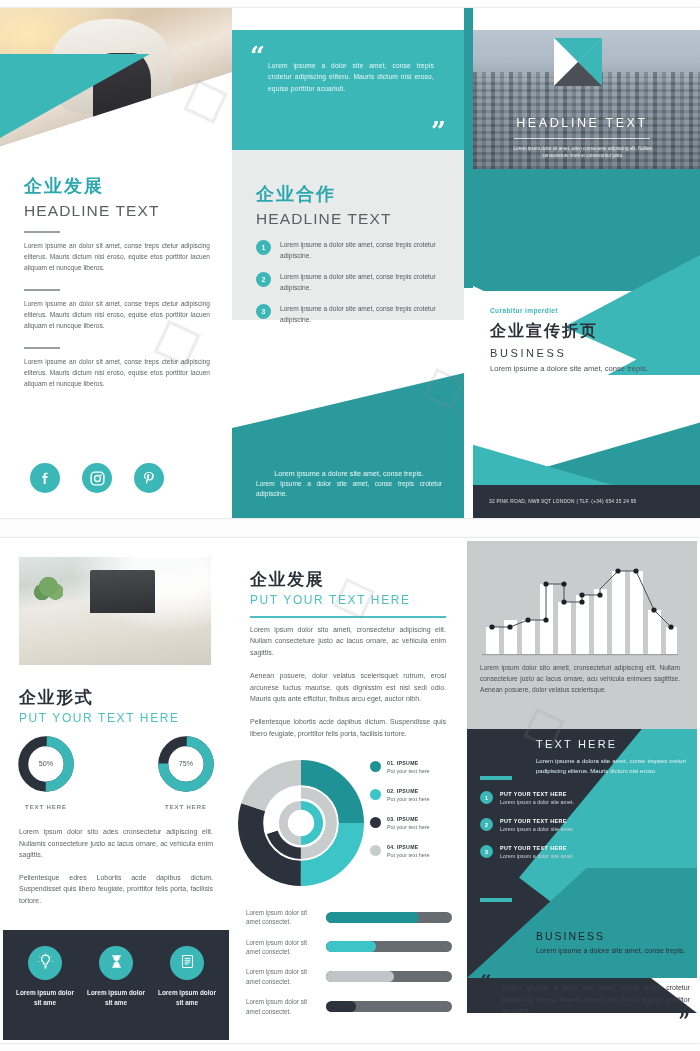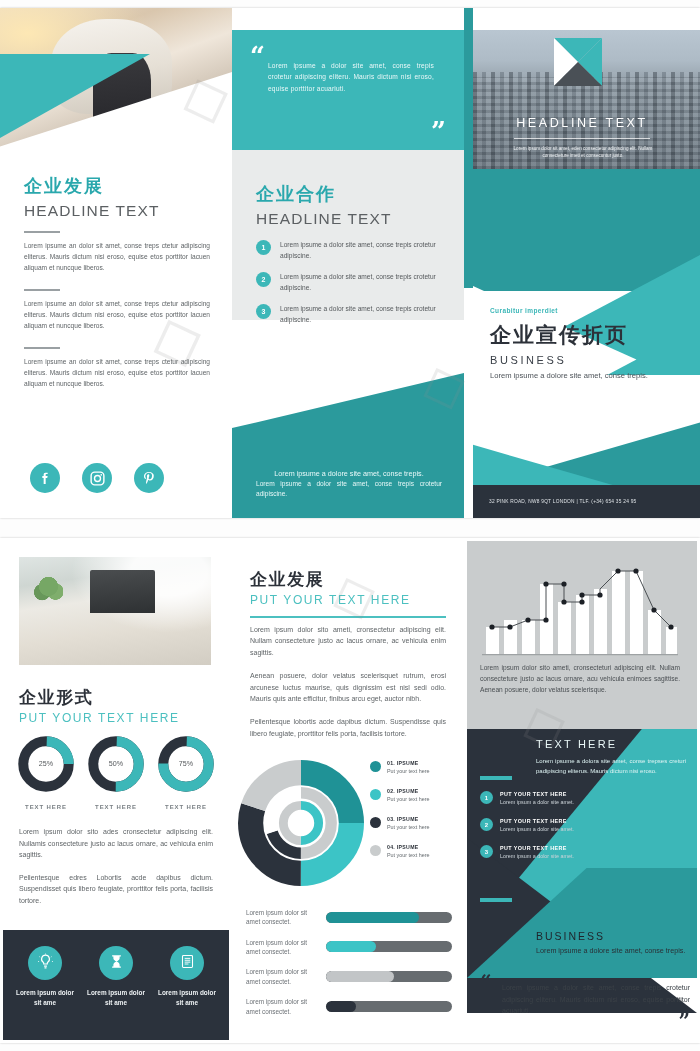--- a/index.html
+++ b/index.html
@@ -150,21 +150,21 @@
     position:absolute; top:396px; left:9px; width:227px; height:84px; background:#2b9a9c;
     clip-path: polygon(0 100%, 100% 22%, 100% 100%);
   }
   .shape-bot-teal2 {
     position:absolute; top:400px; left:9px; width:150px; height:80px; background:#3cb7b8;
     clip-path: polygon(0 100%, 100% 100%, 0 46%);
   }
   .cover-text { position:absolute; left:26px; top:298px; width:200px; z-index:4; }
   .year { color:#2aa8ad; font-size:24px; font-weight:700; letter-spacing:.5px; line-height:1; }
   .year-sub { color:#3cb7b8; font-size:6.5px; font-weight:600; letter-spacing:.4px; margin-top:1px; }
-  .cover-cn { color:#2c3139; font-size:21px; font-weight:700; letter-spacing:2px; margin-top:7px; }
+  .cover-cn { color:#2c3139; font-size:16px; font-weight:700; letter-spacing:2px; margin-top:7px; }
   .cover-biz { color:#3a4048; font-size:11px; letter-spacing:2.6px; margin-top:5px; }
   .cover-p { color:#4d5359; font-size:7.6px; line-height:11.6px; margin-top:4px; }
   .addr-bar {
     position:absolute; bottom:0; left:9px; width:227px; height:33px; background:#2b323c;
     display:flex; align-items:center; z-index:5;
   }
   .addr-txt { color:#dfe3e7; font-size:4.8px; letter-spacing:.25px; padding-left:16px; }
 
   
   #bot-left { background:#ffffff; }
@@ -388,28 +388,20 @@
 
       <div class="bl-head">
         <div class="cn-dark cn-title">企业形式</div>
         <div class="put-teal">PUT YOUR TEXT HERE</div>
       </div>
 
       <div class="donuts">
         <div class="donut-item">
           <svg width="60" height="60" viewBox="0 0 42 42">
             <circle cx="21" cy="21" r="15.9" fill="#fff" stroke="#2b323c" stroke-width="7"></circle>
-            <circle cx="21" cy="21" r="15.9" fill="none" stroke="#3cb7b8" stroke-width="7" stroke-dasharray="25 75" stroke-dashoffset="25"></circle>
-            <text x="21" y="22.6" text-anchor="middle" font-size="5" fill="#55595c" font-family="Liberation Sans, sans-serif">25%</text>
-          </svg>
-          <div class="donut-label">TEXT HERE</div>
-        </div>
-        <div class="donut-item">
-          <svg width="60" height="60" viewBox="0 0 42 42">
-            <circle cx="21" cy="21" r="15.9" fill="#fff" stroke="#2b323c" stroke-width="7"></circle>
             <circle cx="21" cy="21" r="15.9" fill="none" stroke="#3cb7b8" stroke-width="7" stroke-dasharray="50 50" stroke-dashoffset="25"></circle>
             <text x="21" y="22.6" text-anchor="middle" font-size="5" fill="#55595c" font-family="Liberation Sans, sans-serif">50%</text>
           </svg>
           <div class="donut-label">TEXT HERE</div>
         </div>
         <div class="donut-item">
           <svg width="60" height="60" viewBox="0 0 42 42">
             <circle cx="21" cy="21" r="15.9" fill="#fff" stroke="#2b323c" stroke-width="7"></circle>
             <circle cx="21" cy="21" r="15.9" fill="none" stroke="#3cb7b8" stroke-width="7" stroke-dasharray="75 25" stroke-dashoffset="25"></circle>
             <text x="21" y="22.6" text-anchor="middle" font-size="5" fill="#55595c" font-family="Liberation Sans, sans-serif">75%</text>

